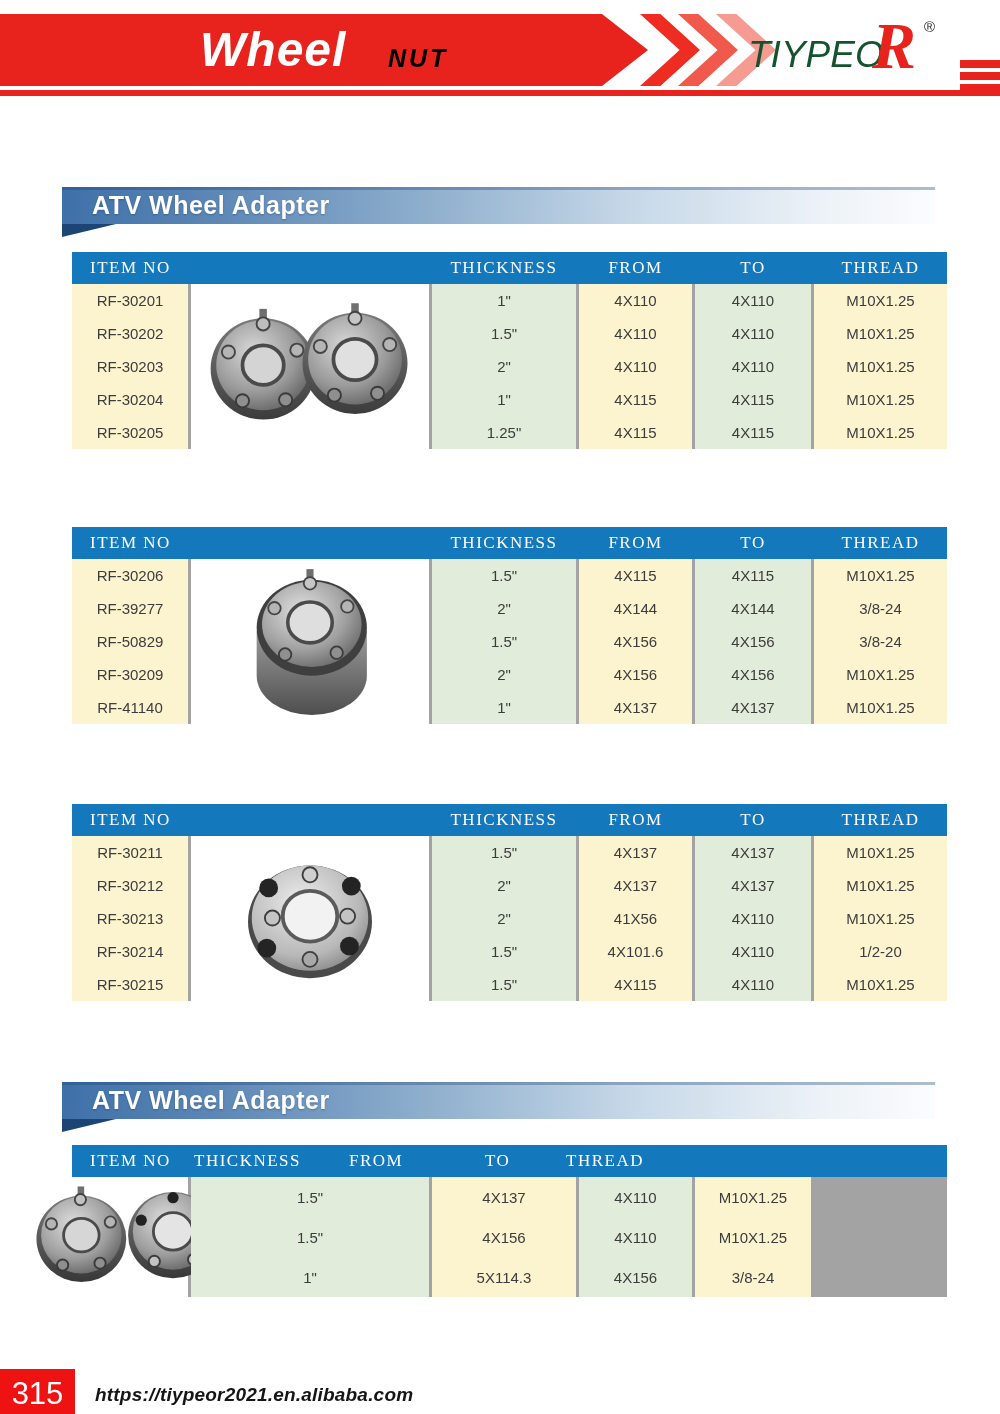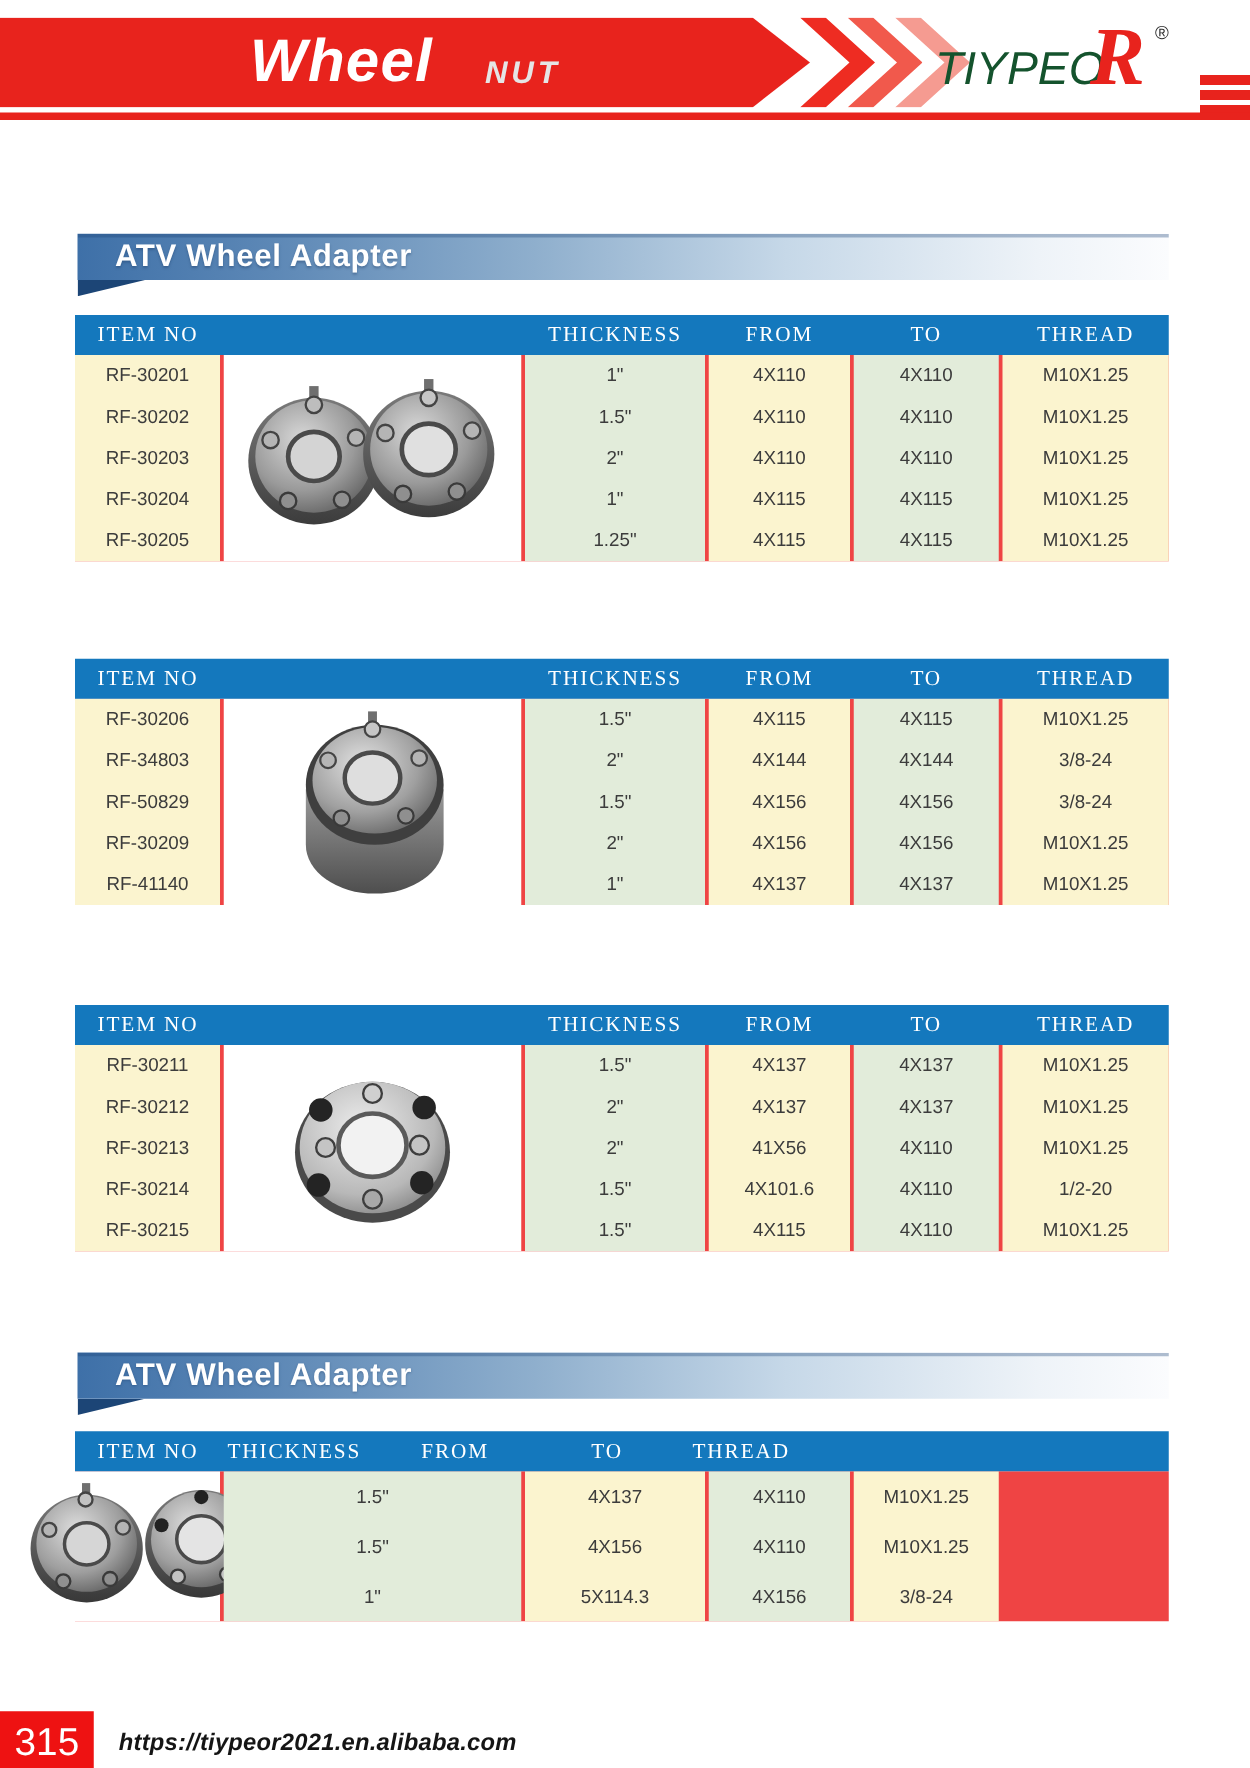--- a/index.html
+++ b/index.html
@@ -4,21 +4,21 @@
 <style>
   html,body{margin:0;padding:0;background:#ffffff;}
   .page{position:relative;width:1000px;height:1414px;margin:4px auto;background:#ffffff;
         font-family:"Liberation Sans",sans-serif;overflow:hidden;}
 
   
   .banner-red{position:absolute;left:0;top:10px;width:648px;height:72px;background:#e8231d;
     clip-path:polygon(0 0,calc(100% - 46px) 0,100% 50%,calc(100% - 46px) 100%,0 100%);}
   .banner-title{position:absolute;left:200px;top:8px;color:#fff;font-size:48px;font-weight:900;
     font-style:italic;letter-spacing:1px;}
-  .banner-subtitle{position:absolute;left:388px;top:30px;color:#e5e5e5;font-size:25px;font-weight:900;
+  .banner-subtitle{position:absolute;left:388px;top:30px;color:#000000;font-size:25px;font-weight:900;
     font-style:italic;letter-spacing:3px;}
   .chev{position:absolute;top:10px;width:60px;height:72px;
     clip-path:polygon(0 0,34% 0,100% 50%,34% 100%,0 100%,66% 50%);}
   .chev.c1{left:640px;background:#ee2c22;}
   .chev.c2{left:678px;background:#f1594c;}
   .chev.c3{left:716px;background:#f59b91;}
   .brand{position:absolute;left:748px;top:10px;width:210px;height:72px;}
   .brand-text{position:absolute;left:0;top:20px;color:#14532d;font-size:37px;font-weight:400;
     font-style:italic;letter-spacing:0;}
   .brand-r{position:absolute;left:124px;top:-6px;color:#e8231d;font-size:66px;font-weight:900;
@@ -33,31 +33,31 @@
     background:linear-gradient(90deg,#3e70a8 0%,#5d88b6 18%,#8fafcd 42%,#c6d8e8 65%,#eef3f8 88%,#fbfcfe 100%);
     box-shadow:inset 0 3px 0 rgba(30,70,120,.35);}
   .ribbon .rtext{position:absolute;left:30px;top:4px;color:#ffffff;font-size:25px;font-weight:bold;
     letter-spacing:.5px;text-shadow:0 1px 2px rgba(20,50,90,.35);}
   .ribbon::after{content:"";position:absolute;left:0;top:100%;width:54px;height:13px;background:#1c4576;
     clip-path:polygon(0 0,100% 0,0 100%);}
   .ribbon.r1{top:183px;}
   .ribbon.r2{top:1078px;}
 
   
-  .spec-table{position:absolute;left:60px;width:875px;}
+  .spec-table{position:absolute;left:72px;width:875px;}
   .t1{top:248px;} .t2{top:523px;} .t3{top:800px;} .t4{top:1141px;}
   .thead{position:relative;display:grid;grid-template-columns:116px 238px 144px 113px 116px 133px;
     column-gap:3px;height:32px;background:#1478bd;}
   .th{display:flex;align-items:center;justify-content:center;color:#fff;
     font-family:"Liberation Serif",serif;font-size:17px;letter-spacing:1.5px;white-space:nowrap;}
   .th.thl{justify-content:flex-start;padding-left:18px;}
   .thead.compact{display:block;}
   .thead.compact .th{position:absolute;top:0;height:32px;}
   .t4 .lb0{left:18px;} .t4 .lb1{left:122px;} .t4 .lb2{left:277px;} .t4 .lb3{left:413px;} .t4 .lb4{left:494px;}
-  .tbody{display:grid;grid-template-columns:116px 238px 144px 113px 116px 133px;column-gap:3px;background:#ef4444;}
+  .tbody{display:grid;grid-template-columns:116px 238px 144px 113px 116px 133px;column-gap:3px;background:#a3a3a3;}
   .col{display:flex;flex-direction:column;}
   .c-yellow{background:#fbf4cf;}
   .c-green{background:#e2ecda;}
   .c-white{background:#ffffff;align-items:center;justify-content:center;display:flex;}
   .cell{height:33px;display:flex;align-items:center;justify-content:center;
     font-size:15px;color:#3c3c3c;white-space:nowrap;}
   .t4 .cell{height:40px;}
   .pcell{padding:2px 0;}
 
   
@@ -185,21 +185,21 @@
       <div class="th thl">ITEM NO</div>
       <div class="th"></div>
       <div class="th">THICKNESS</div>
       <div class="th">FROM</div>
       <div class="th">TO</div>
       <div class="th">THREAD</div>
     </div>
     <div class="tbody">
       <div class="col c-yellow">
         <div class="cell">RF-30206</div>
-        <div class="cell">RF-34803</div>
+        <div class="cell">RF-39277</div>
         <div class="cell">RF-50829</div>
         <div class="cell">RF-30209</div>
         <div class="cell">RF-41140</div>
       </div>
       <div class="col c-white pcell">
         <svg width="200" height="160" viewBox="0 0 220 180">
           <defs>
             <radialGradient id="face2" cx="40%" cy="35%" r="75%">
               <stop offset="0%" stop-color="#e2e2e2"></stop>
                 <stop offset="60%" stop-color="#a0a0a0"></stop>

